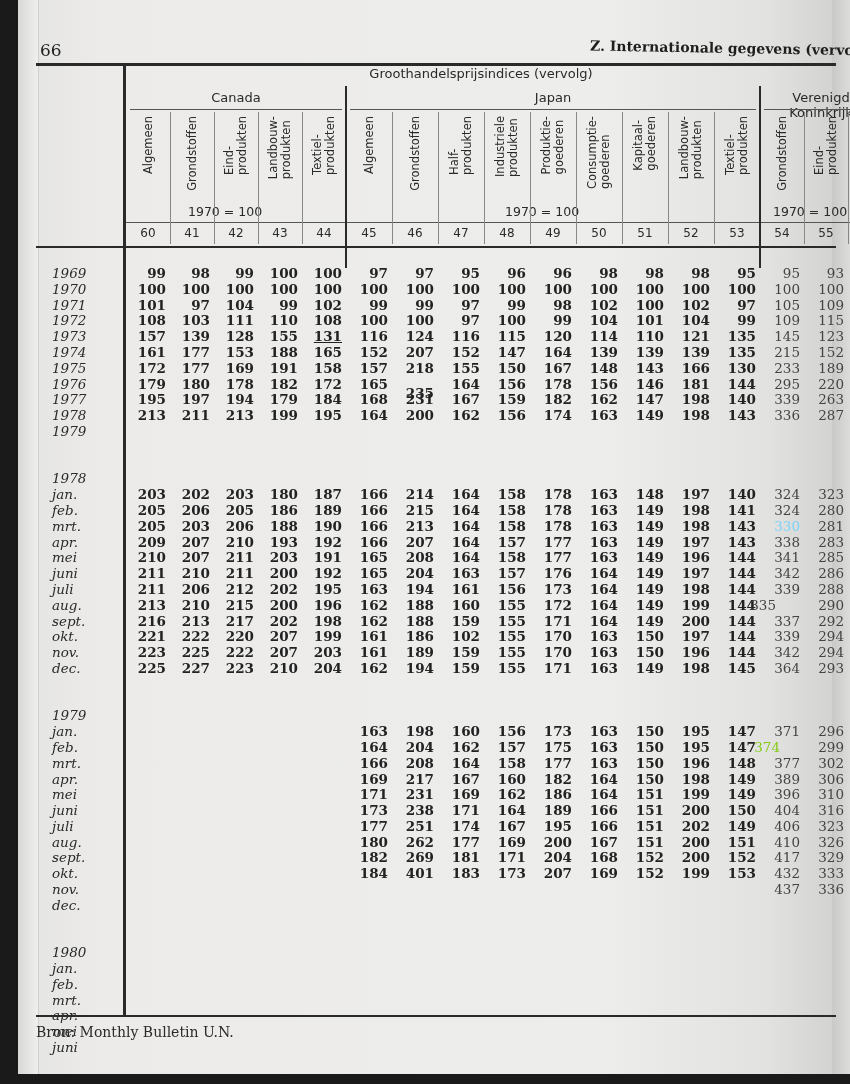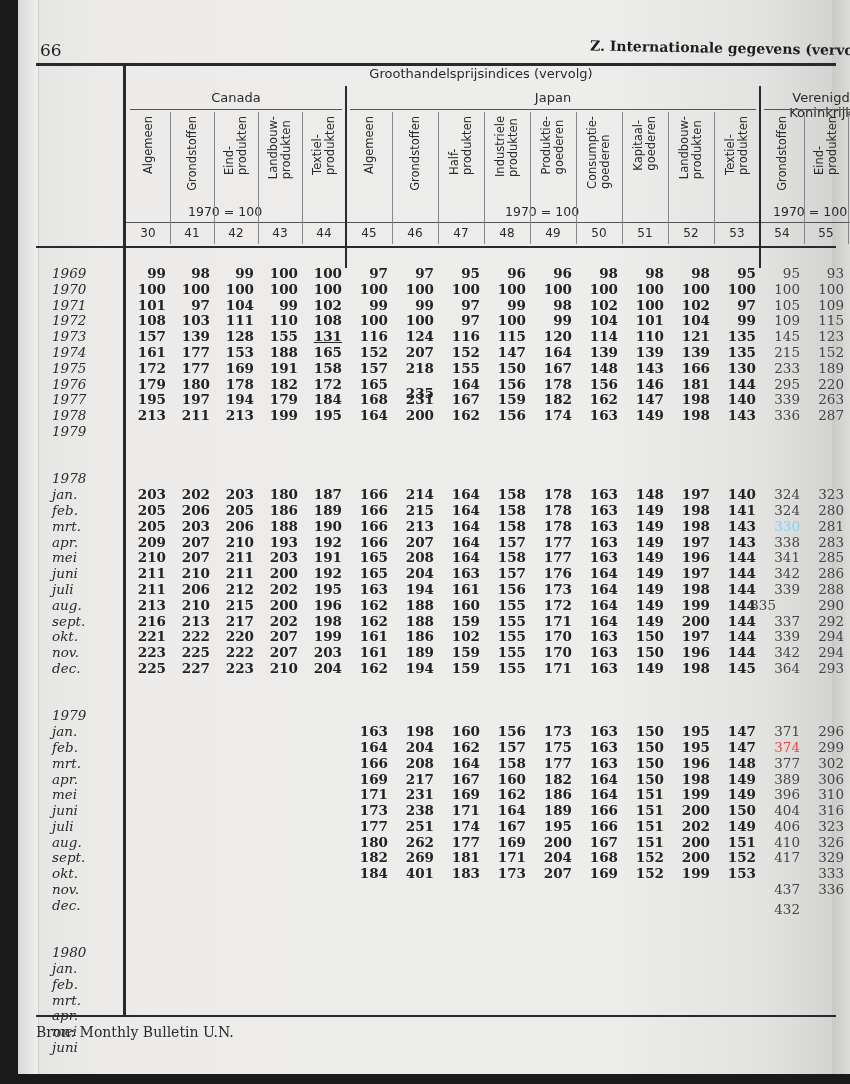--- a/index.html
+++ b/index.html
@@ -81,21 +81,21 @@
 <div class="header-area">
   <div class="group-title">Groothandelsprijsindices (vervolg)</div>
   <div id="hdr-dyn">
       <div class="country" style="left: 0px; width: 220px;">Canada</div>
       <div class="country-rule" style="left: 4px; width: 212px;"></div>
       <div class="base-label" style="left: 62px;">1970  =  100</div>
       <div class="num-rule" style="left: 0px; width: 220px;"></div>
       <div class="col-head" style="left: 0px; width: 44px;">
         <div class="vlabel">Algemeen</div>
       </div>
-      <div class="col-num" style="left: 0px; width: 44px;">30</div>
+      <div class="col-num" style="left: 0px; width: 44px;">60</div>
       <div class="col-head" style="left: 44px; width: 44px;">
         <div class="vlabel">Grondstoffen</div>
       </div>
       <div class="col-num" style="left: 44px; width: 44px;">41</div>
       <div class="col-sep" style="left: 44px;"></div>
       <div class="num-sep" style="left: 44px;"></div>
       <div class="col-head" style="left: 88px; width: 44px;">
         <div class="vlabel">Eind-
 produkten</div>
       </div>
@@ -686,21 +686,21 @@
       <span class="cell" style="left: 176px;"></span>
       <span class="cell" style="left: 222px;">164</span>
       <span class="cell" style="left: 268px;">204</span>
       <span class="cell" style="left: 314px;">162</span>
       <span class="cell" style="left: 360px;">157</span>
       <span class="cell" style="left: 406px;">175</span>
       <span class="cell" style="left: 452px;">163</span>
       <span class="cell" style="left: 498px;">150</span>
       <span class="cell" style="left: 544px;">195</span>
       <span class="cell" style="left: 590px;">147</span>
-      <span class="cell" style="left: 634px; font-weight: normal; color: #ef4444;">374</span>
+      <span class="cell" style="left: 614px; font-weight: normal; color: #84cc16;">374</span>
       <span class="cell" style="left: 678px; font-weight: normal; color: rgb(68, 68, 68);">299</span>
     </div>
     <div class="row">
       <span class="cell" style="left: 0px;"></span>
       <span class="cell" style="left: 44px;"></span>
       <span class="cell" style="left: 88px;"></span>
       <span class="cell" style="left: 132px;"></span>
       <span class="cell" style="left: 176px;"></span>
       <span class="cell" style="left: 222px;">166</span>
       <span class="cell" style="left: 268px;">208</span>
@@ -830,21 +830,21 @@
       <span class="cell" style="left: 176px;"></span>
       <span class="cell" style="left: 222px;">184</span>
       <span class="cell" style="left: 268px;">401</span>
       <span class="cell" style="left: 314px;">183</span>
       <span class="cell" style="left: 360px;">173</span>
       <span class="cell" style="left: 406px;">207</span>
       <span class="cell" style="left: 452px;">169</span>
       <span class="cell" style="left: 498px;">152</span>
       <span class="cell" style="left: 544px;">199</span>
       <span class="cell" style="left: 590px;">153</span>
-      <span class="cell" style="left: 634px; font-weight: normal; color: rgb(68, 68, 68); margin-top: 36px;">432</span>
+      <span class="cell" style="left: 634px; font-weight: normal; color: rgb(68, 68, 68);">432</span>
       <span class="cell" style="left: 678px; font-weight: normal; color: rgb(68, 68, 68);">333</span>
     </div>
     <div class="row">
       <span class="cell" style="left: 0px;"></span>
       <span class="cell" style="left: 44px;"></span>
       <span class="cell" style="left: 88px;"></span>
       <span class="cell" style="left: 132px;"></span>
       <span class="cell" style="left: 176px;"></span>
       <span class="cell" style="left: 222px;"></span>
       <span class="cell" style="left: 268px;"></span>

